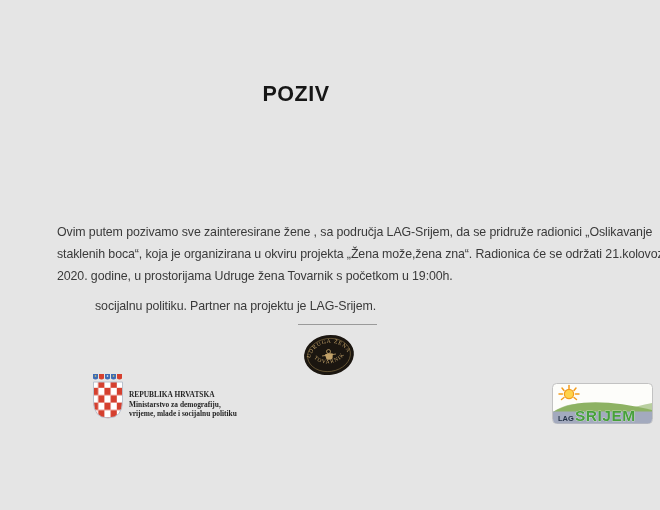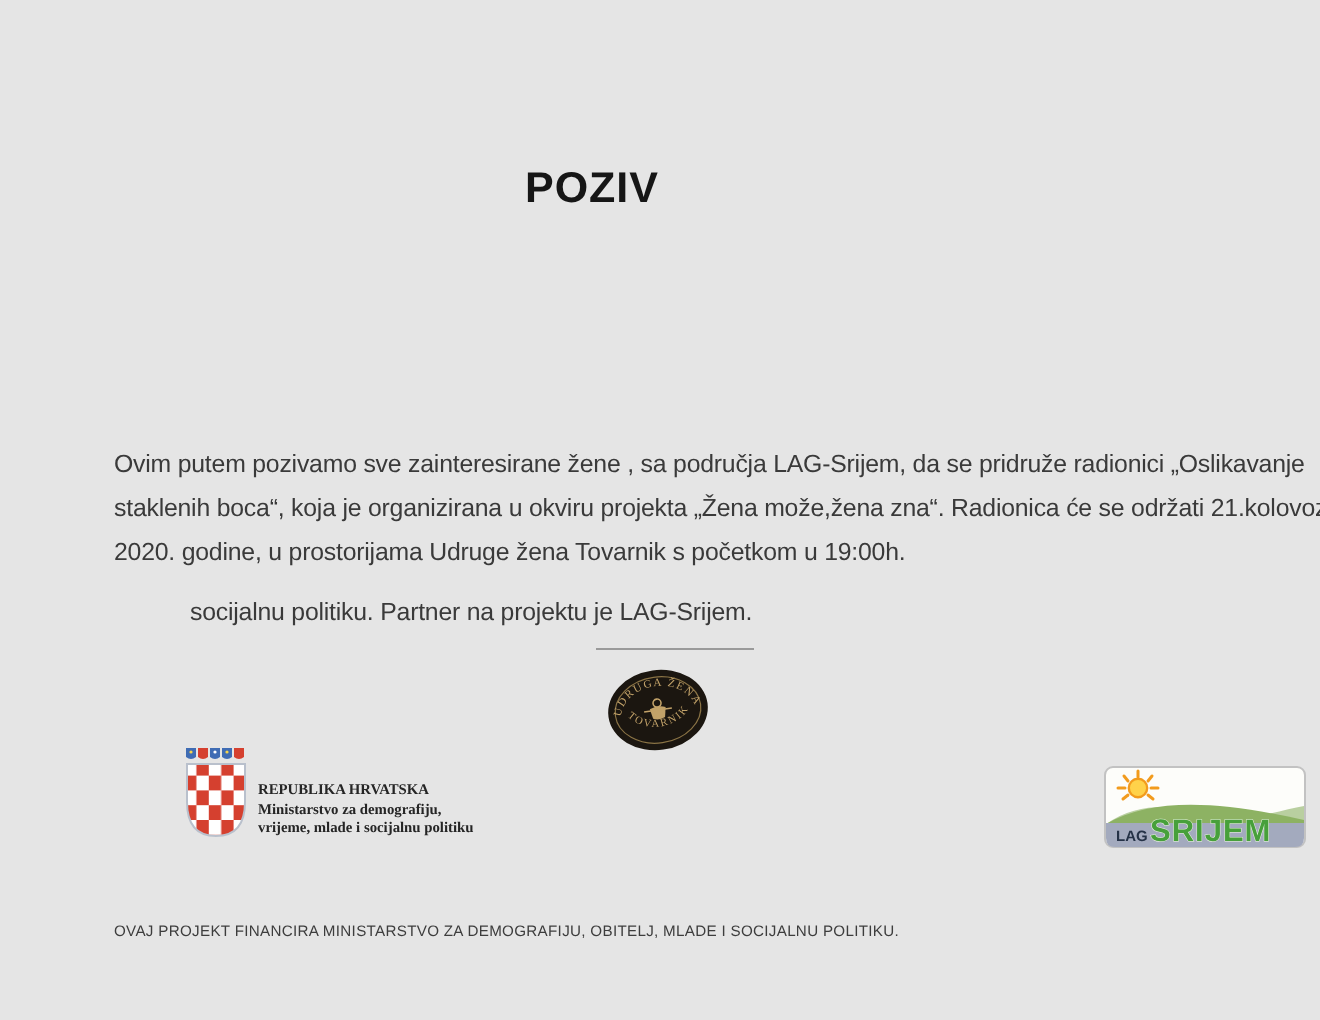--- a/index.html
+++ b/index.html
@@ -147,15 +147,14 @@
       <path d="M 1,29 C 18,17 38,20 52,24 C 70,29 88,22 100,20 L 100,29 Z" fill="#b9cfa0"></path>
       <path d="M 1,29 C 25,15 60,18 100,27 L 100,29 Z" fill="#8db263"></path>
 
       <path d="M 1,28.5 H 100 V 36 Q 100,40.5 95.5,40.5 H 5.5 Q 1,40.5 1,36 Z" fill="#a3aabe"></path>
 
       <text x="6" y="37.5" font-size="7.5" font-weight="bold" font-family="Liberation Sans, DejaVu Sans, sans-serif" fill="#253247">LAG</text>
       <text x="23" y="37.5" font-size="15.5" font-weight="bold" font-family="Liberation Sans, DejaVu Sans, sans-serif" fill="#47a03b" stroke="#e9f3de" stroke-width="0.5" paint-order="stroke" letter-spacing="0.5">SRIJEM</text>
     </svg>
   </div>
 
-  <div class="footer-line">OVAJ PROJEKT FINANCIRA MINISTARSTVO ZA DEMOGRAFIJU, OBITELJ, MLADE I SOCIJALNU POLITIKU.</div>
 
 </div>
 
 </body></html>

